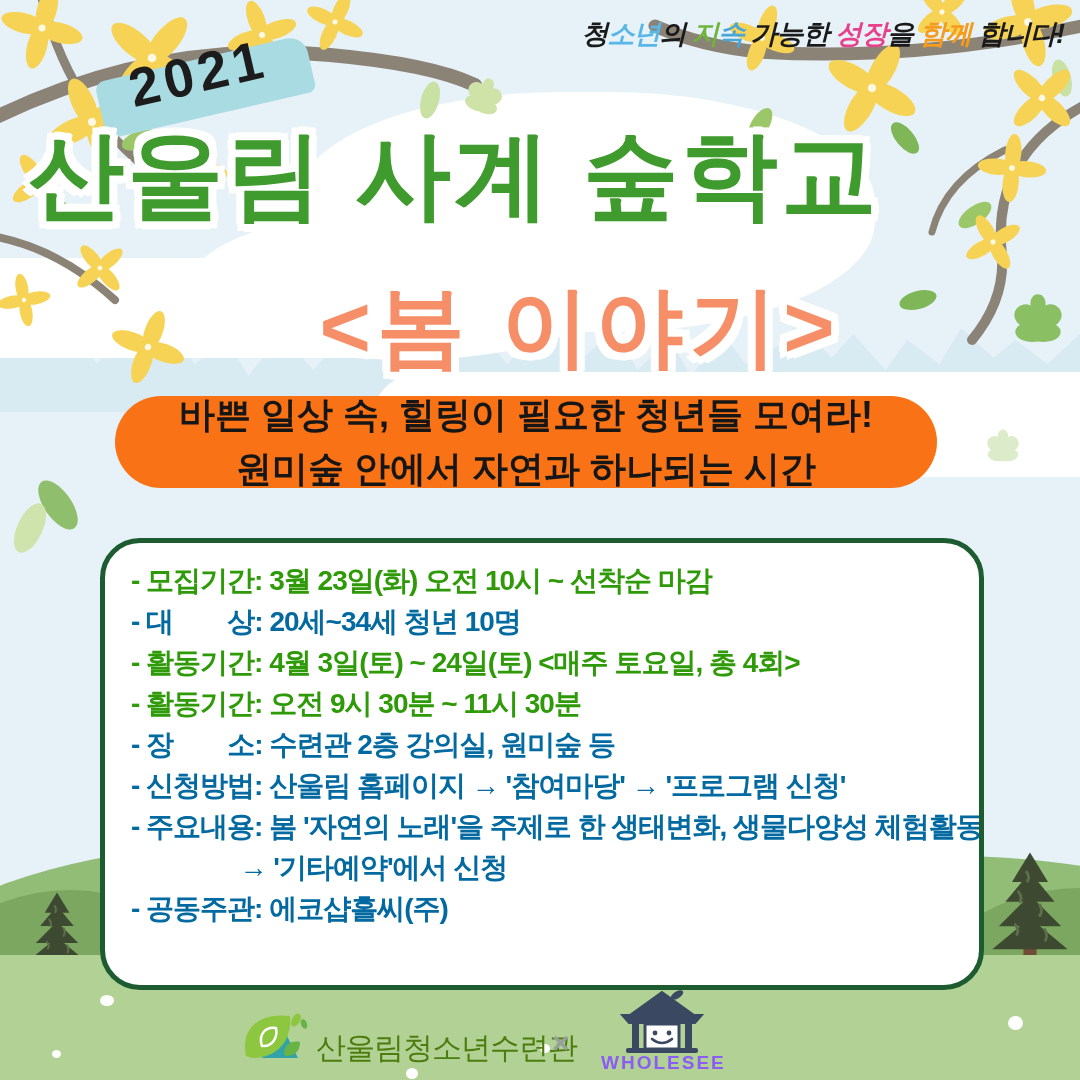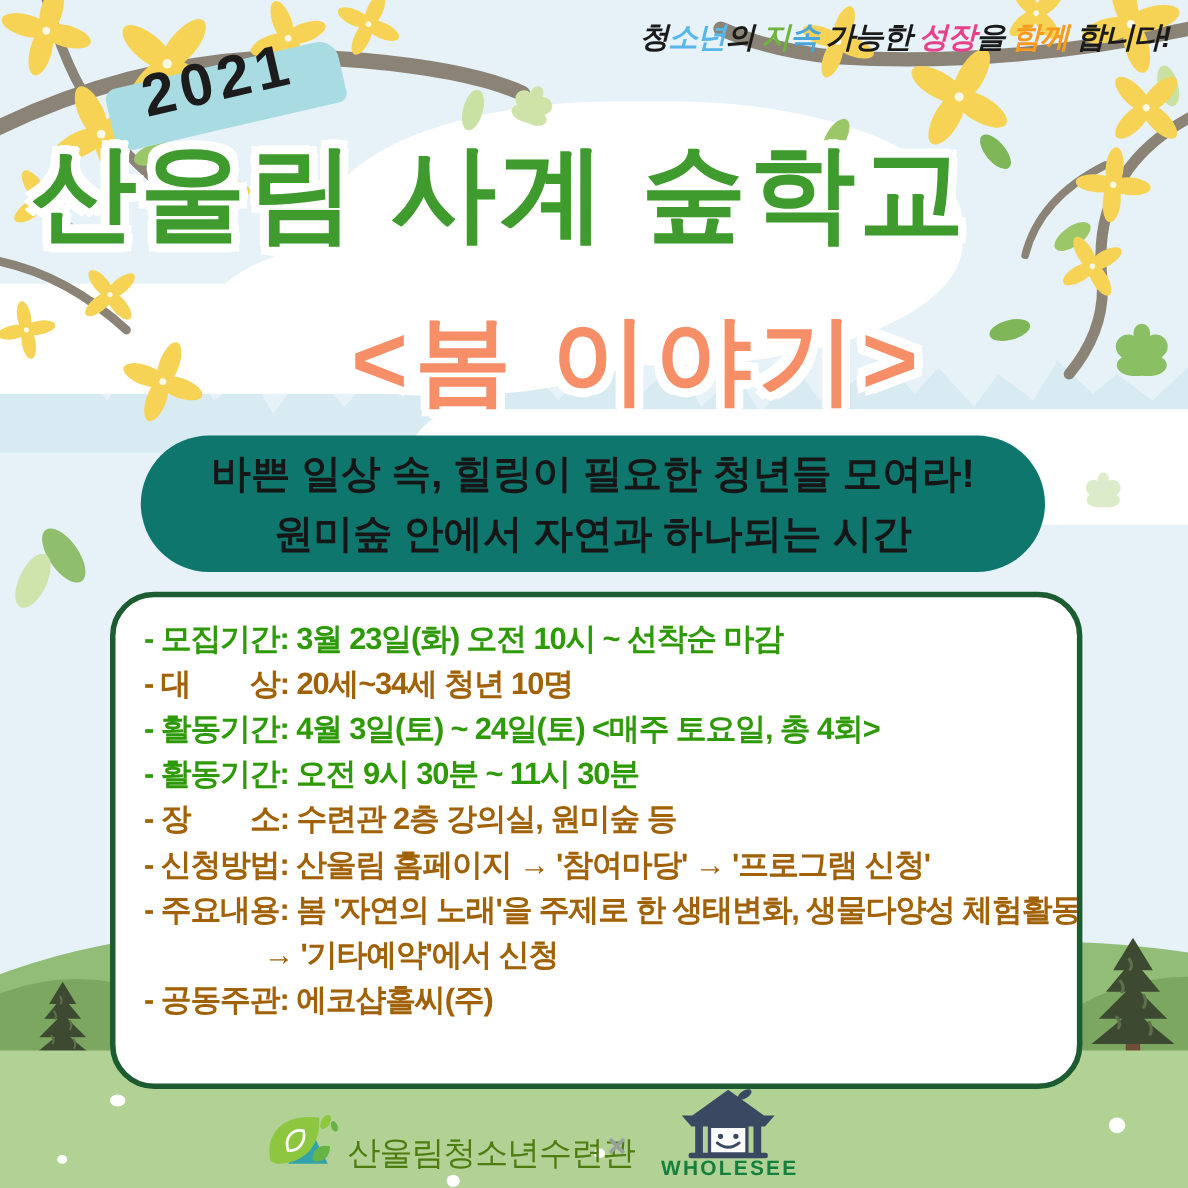--- a/index.html
+++ b/index.html
@@ -40,36 +40,36 @@
   .outline-w{text-shadow:
     -7px -7px 0 #fff,0 -8px 0 #fff,7px -7px 0 #fff,-8px 0 0 #fff,8px 0 0 #fff,
     -7px 7px 0 #fff,0 8px 0 #fff,7px 7px 0 #fff,
     -4px -4px 0 #fff,4px -4px 0 #fff,-4px 4px 0 #fff,4px 4px 0 #fff;}
   .title{left:0;top:112px;width:908px;text-align:center;font-size:96px;font-weight:800;
     color:#3f9b2d;letter-spacing:3px;margin:0;}
   .subtitle{left:0;top:268px;width:1080px;text-align:center;font-size:88px;font-weight:800;
     color:#f68e68;letter-spacing:6px;margin:0;padding-left:40px;}
 
   
-  .tagline{left:128px;top:396px;width:822px;height:124px;background:#0f766e;border-radius:62px;
+  .tagline{left:115px;top:396px;width:822px;height:92px;background:#f97316;border-radius:62px;
     display:flex;flex-direction:column;justify-content:center;align-items:center;}
   .tagline .tl{font-size:36px;font-weight:bold;color:#161616;line-height:54px;white-space:nowrap;}
 
   
   .info-box{left:100px;top:538px;width:884px;height:452px;background:#ffffff;
     border:5px solid #1d5c31;border-radius:40px;box-sizing:border-box;
     padding:17px 10px 0 26px;overflow:hidden;}
-  .info-line{font-size:28px;font-weight:bold;line-height:41px;color:#a16207;
+  .info-line{font-size:28px;font-weight:bold;line-height:41px;color:#0369a1;
     white-space:pre;letter-spacing:-1px;}
   .info-line.green{color:#2e9a08;}
 
   
   .org-name{left:316px;top:1028px;font-size:30px;font-weight:normal;color:#4d7c0f;letter-spacing:-1px;}
   .footer-x{left:552px;top:1026px;font-size:30px;color:#98a09e;font-weight:bold;}
-  .partner-name{left:601px;top:1052px;font-size:19px;font-weight:bold;color:#15803d;letter-spacing:2px;}
+  .partner-name{left:601px;top:1052px;font-size:19px;font-weight:bold;color:#8b5cf6;letter-spacing:2px;}
 
   svg{position:absolute;overflow:visible;}
 </style>
 </head>
 <body>
 
 <div class="poster">
 
   <div class="abs treeline"></div>
 

